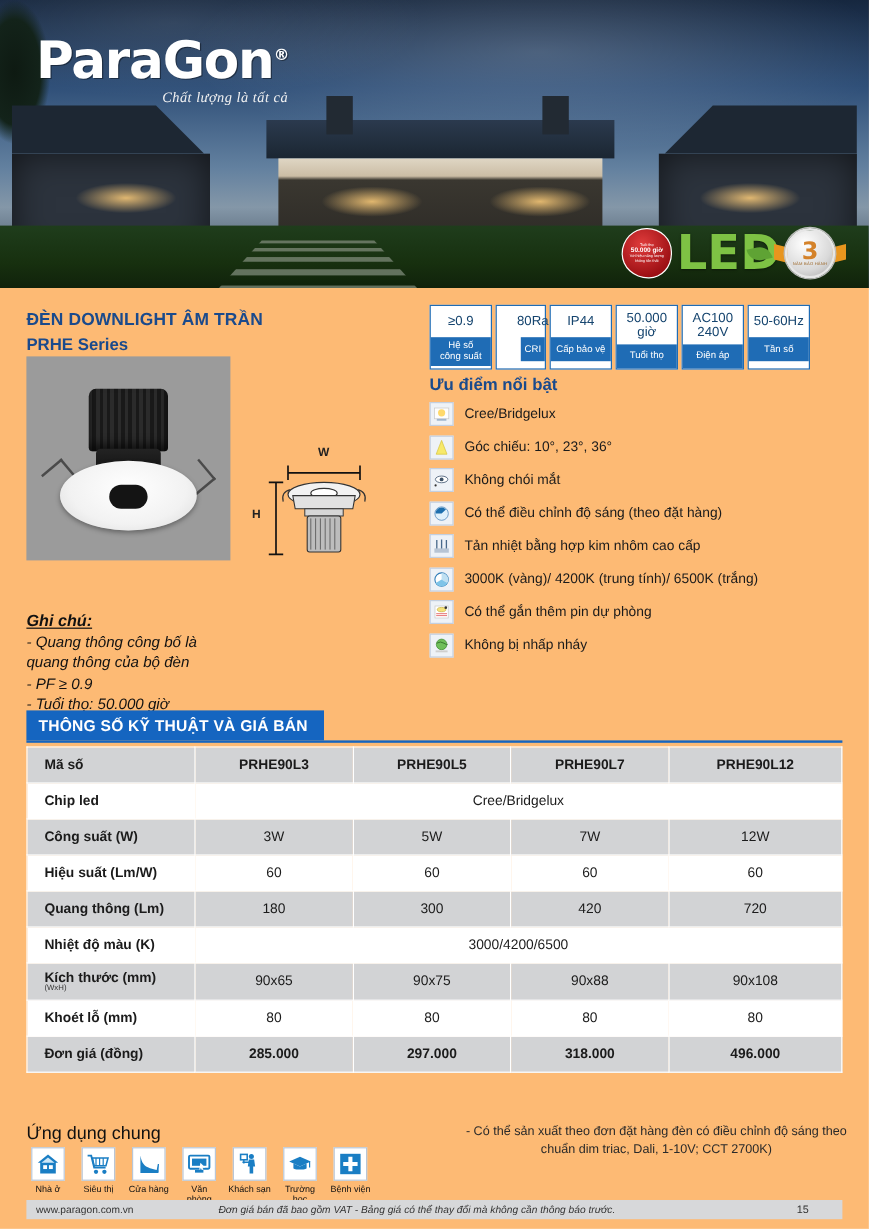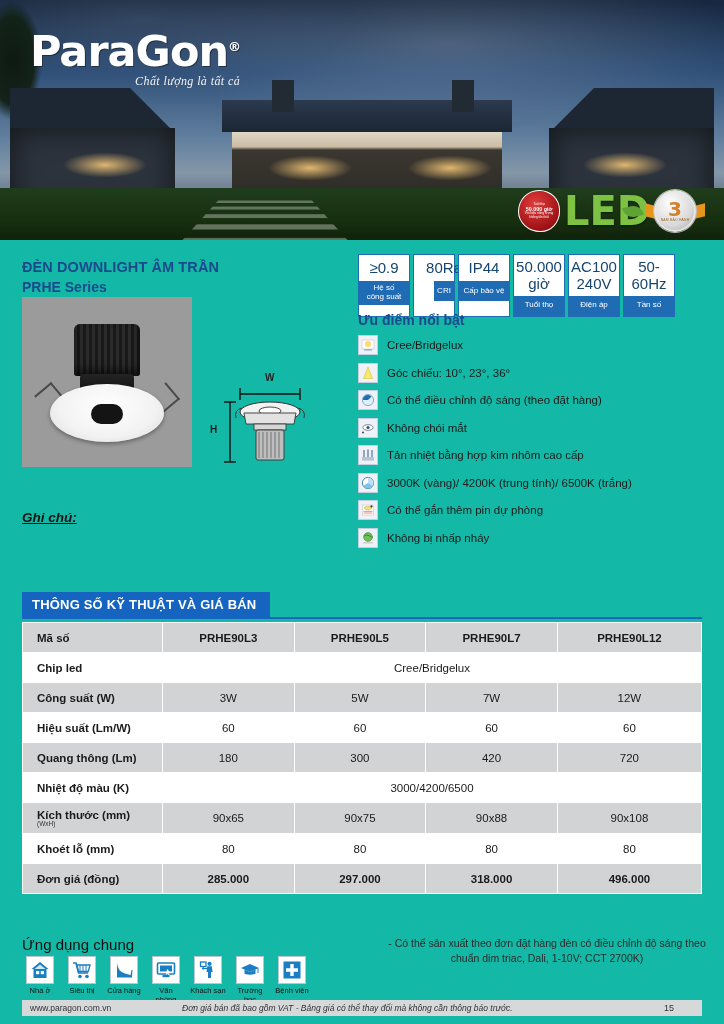--- a/index.html
+++ b/index.html
@@ -3,21 +3,21 @@
 <meta charset="utf-8">
 <style>
   * { box-sizing: border-box; margin: 0; padding: 0; }
   body {
     width: 724px; height: 1024px;
     font-family: "Liberation Sans", sans-serif;
     background: #ffffff;
     overflow: hidden;
     position: relative;
   }
-  .page { width: 724px; height: 1024px; position: relative; background:#14b8a6; }
+  .page { width: 724px; height: 1024px; position: relative; background:#fdba74; }
 
   
   .hero {
     position: relative; width: 724px; height: 240px; overflow: hidden;
     background: linear-gradient(#12243f 0%, #33537d 32%, #5c7ea6 55%, #7a93ae 70%, #36445a 100%);
   }
   .hero-sky {
     position:absolute; inset:0;
     background:
       radial-gradient(ellipse 420px 120px at 62% 18%, rgba(255,255,255,0.18), transparent 70%),
@@ -130,21 +130,21 @@
   .dim-label { font-size:10px; font-weight:bold; color:#222; position:absolute; }
 
   .notes { position:absolute; left:22px; top:510px; width:200px; }
   .notes-title { font-style:italic; font-weight:bold; font-size:13.5px; color:#111;
     text-decoration:underline; margin-bottom:2px; }
   .notes li { list-style:none; font-style:italic; font-size:12.6px; color:#111; line-height:1.38; }
 
   
   .spec-badges { position:absolute; left:358px; top:254px; display:flex; gap:3px; }
   .sb { width:52px; border:1.4px solid #1f6cb5; background:#fff; text-align:center; }
-  .sb .v { font-size:15px; color:#16456f; padding:4px 1px 3px; line-height:1.12; min-height:26px;
+  .sb .v { font-size:11px; color:#16456f; padding:4px 1px 3px; line-height:1.12; min-height:26px;
             display:flex; align-items:center; justify-content:center; }
   .sb .l { font-size:8px; color:#fff; background:#1f6cb5; padding:3px 1px; line-height:1.12; min-height:20px;
             display:flex; align-items:center; justify-content:center; }
   .sb.w2 { width:42px;padding-left:20px; }
 
   .adv { position:absolute; left:358px; top:312px; width:350px; }
   .adv-title { font-size:14px; font-weight:bold; color:#1a4a8c; margin-bottom:7px; }
   .adv-row { display:flex; align-items:center; gap:9px; margin-bottom:7.5px; }
   .adv-ico { width:20px; height:20px; flex:0 0 20px; border:1px solid #c3cfe0;
     background:#eef2f7; display:flex; align-items:center; justify-content:center; }
@@ -280,20 +280,27 @@
         <line x1="67" y1="60" x2="67" y2="86"></line>
           <line x1="71" y1="60" x2="71" y2="86"></line>
       </g>
     </svg>
     <span class="dim-label" style="left:57px; top:0px;">W</span>
     <span class="dim-label" style="left:2px; top:52px;">H</span>
   </div>
 
   <div class="notes">
     <div class="notes-title">Ghi chú:</div>
+    <ul>
+      <li>- Quang thông công bố là</li>
+      <li>  quang thông của bộ đèn</li>
+      <li>- PF ≥ 0.9</li>
+      <li>- Tuổi thọ: 50.000 giờ</li>
+      <li>- CRI ≥ 80</li>
+    </ul>
   </div>
 
   <div class="spec-badges">
     <div class="sb">
       <div class="v">≥0.9</div>
       <div class="l">Hệ số<br>công suất</div>
     </div>
     <div class="sb w2">
       <div class="v">80Ra</div>
       <div class="l">CRI</div>
@@ -335,36 +342,36 @@
         <svg width="14" height="14" viewBox="0 0 14 14">
             <polygon points="7,1 11.5,12.5 2.5,12.5" fill="#f7e96a" stroke="#d6c43a" stroke-width="0.6"></polygon>
           </svg>
       </span>
       <span class="adv-txt">Góc chiếu:  10°, 23°, 36°</span>
     </div>
 
     <div class="adv-row">
       <span class="adv-ico">
         <svg width="14" height="14" viewBox="0 0 14 14">
-            <circle cx="7" cy="7" r="5.6" fill="#dff0fb" stroke="#5b8fc0" stroke-width="0.7"></circle>
-            <path d="M7 7 L2 7 A5 5 0 0 1 10.6 3.5 Z" fill="#1e6fae"></path>
-          </svg>
-      </span>
-      <span class="adv-txt">Có thể điều chỉnh độ sáng (theo đặt hàng)</span>
-    </div>
-
-    <div class="adv-row">
-      <span class="adv-ico">
-        <svg width="14" height="14" viewBox="0 0 14 14">
             <ellipse cx="7" cy="6.5" rx="5.2" ry="2.8" fill="#fff" stroke="#5b6e85" stroke-width="0.8"></ellipse>
             <circle cx="7" cy="6.5" r="1.6" fill="#3e5368"></circle>
             <circle cx="2" cy="11.5" r="0.9" fill="#333"></circle>
           </svg>
       </span>
       <span class="adv-txt">Không chói mắt</span>
+    </div>
+
+    <div class="adv-row">
+      <span class="adv-ico">
+        <svg width="14" height="14" viewBox="0 0 14 14">
+            <circle cx="7" cy="7" r="5.6" fill="#dff0fb" stroke="#5b8fc0" stroke-width="0.7"></circle>
+            <path d="M7 7 L2 7 A5 5 0 0 1 10.6 3.5 Z" fill="#1e6fae"></path>
+          </svg>
+      </span>
+      <span class="adv-txt">Có thể điều chỉnh độ sáng (theo đặt hàng)</span>
     </div>
 
     <div class="adv-row">
       <span class="adv-ico">
         <svg width="14" height="14" viewBox="0 0 14 14">
             <rect x="1" y="9" width="12" height="3.6" fill="#b7c4d4"></rect>
             <g stroke="#4a6a8c" stroke-width="1.1">
               <line x1="3" y1="2" x2="3" y2="9"></line>
               <line x1="7" y1="1.5" x2="7" y2="9"></line>
               <line x1="11" y1="2" x2="11" y2="9"></line>

